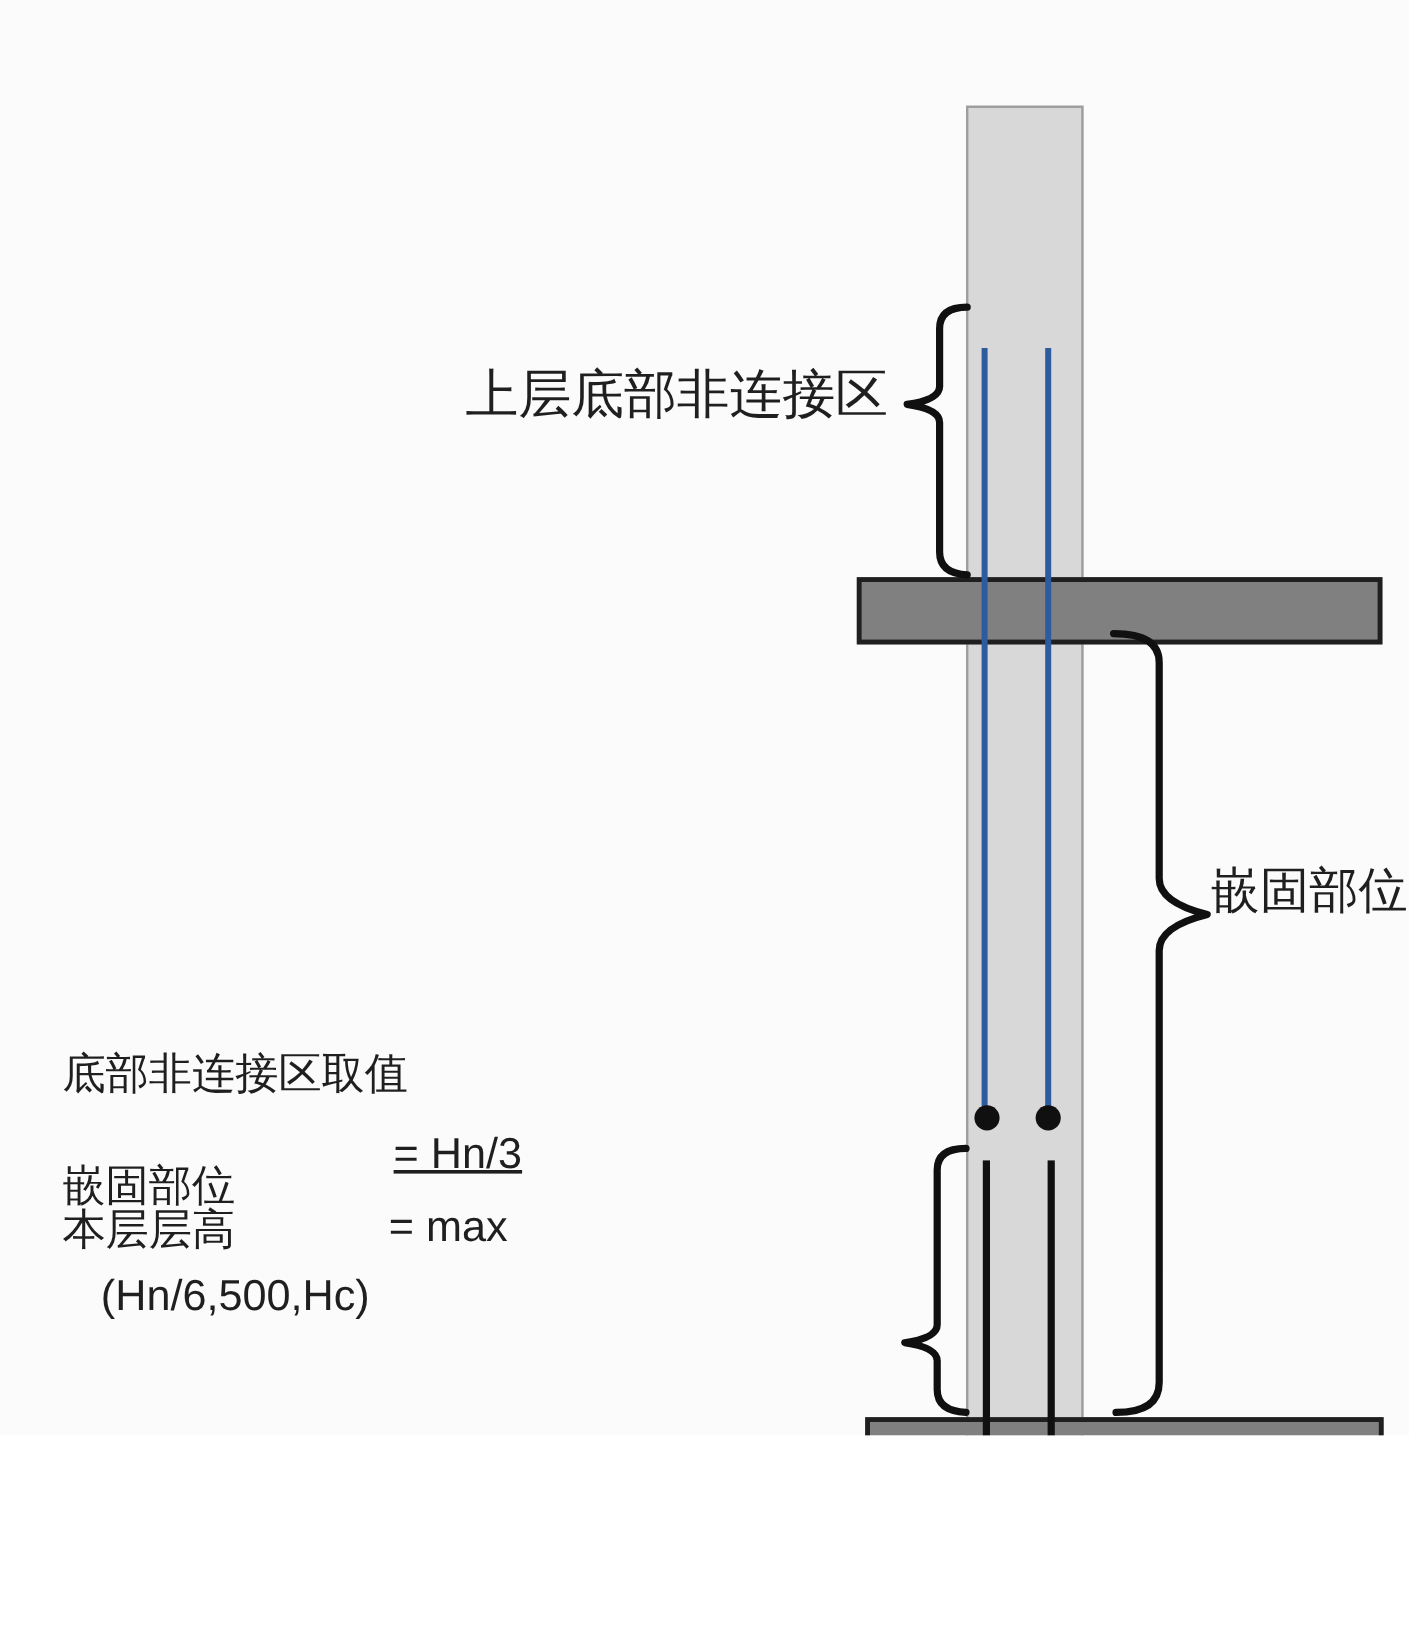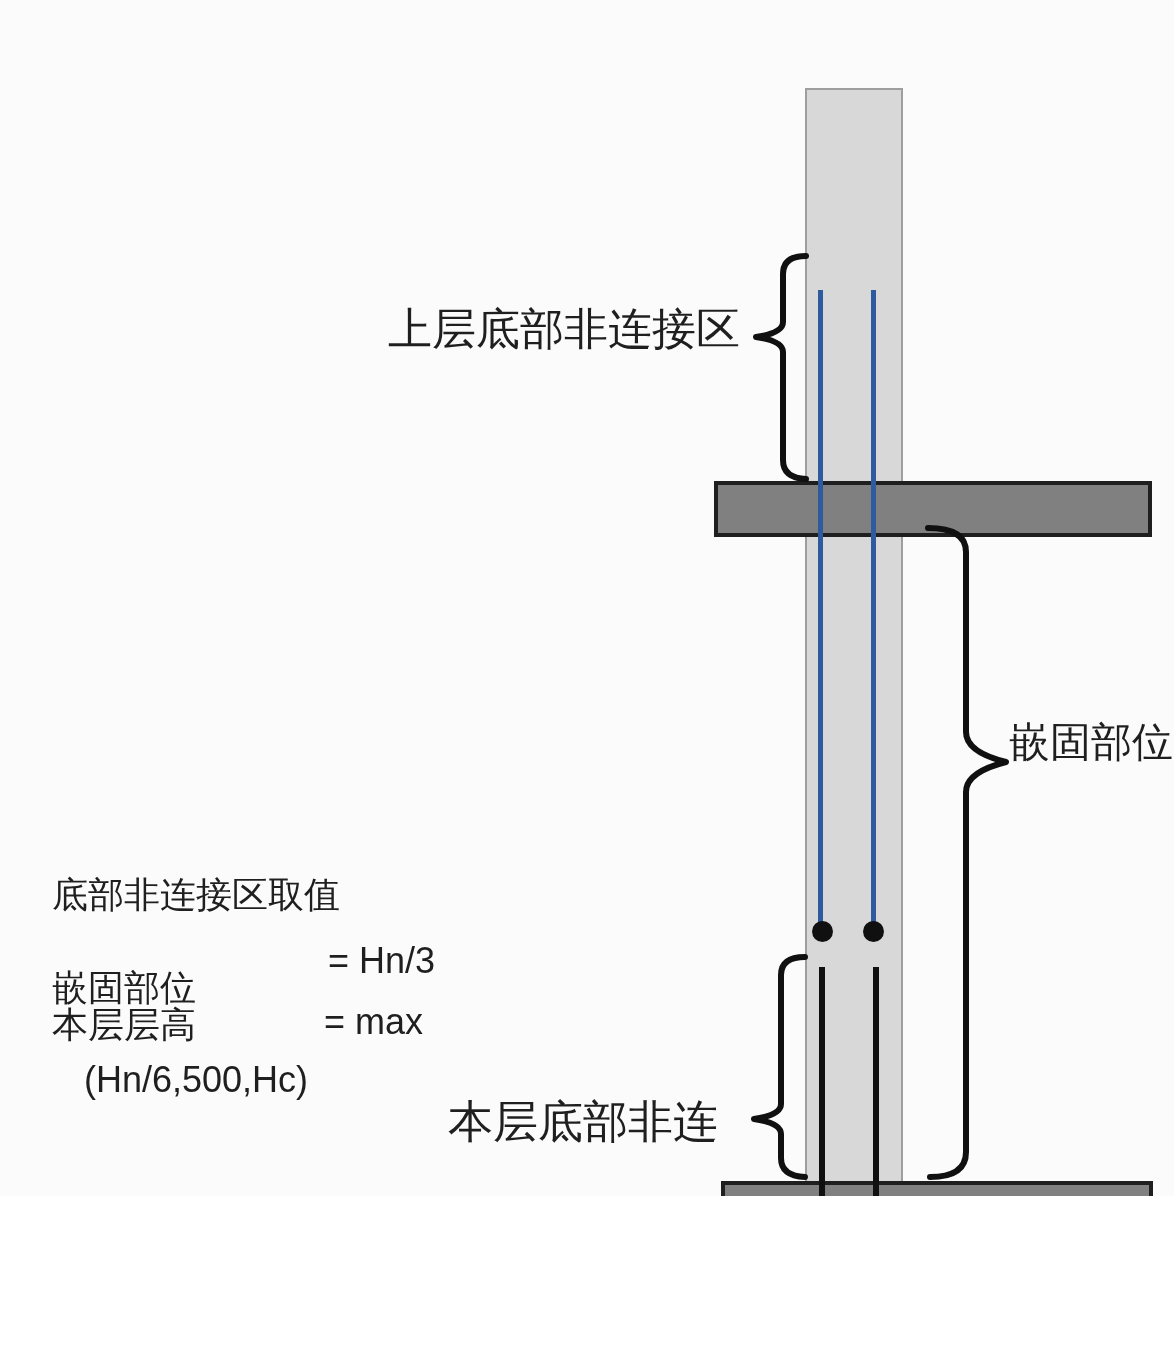--- a/index.html
+++ b/index.html
@@ -81,21 +81,21 @@
     line-height:1.16;
   }
   .lbl-upper-zone{ left:388px; top:303px; font-size:44px; }
   .lbl-story-height{ left:1009px; top:719px; font-size:41px; }
   .lbl-lower-zone{ left:448px; top:1095px; font-size:45px; line-height:53px; }
 
   .formula{ position:absolute; left:0; top:0; }
   .f-line{ position:absolute; font-size:36px; white-space:nowrap; }
   .f-title{ left:52px; top:871px; }
   .f-r1-label{ left:52px; top:940px;margin-top:24px; }
-  .f-r1-value{ left:328px; top:940px; }
+  .f-r1-value{ left:328px; top:940px;text-decoration:underline; }
   .f-r2-label{ left:52px; top:1001px; }
   .f-r2-value{ left:324px; top:1001px; }
   .f-r3{ left:84px; top:1059px;text-align:right; }
 </style>
 </head>
 <body>
 
 <div class="canvas">
 
   <div class="column"></div>
@@ -116,21 +116,20 @@
   <div class="rebar rebar-black r-right"></div>
 
   <div class="dot dot-left"></div>
   <div class="dot dot-right"></div>
 
   <div class="lbl lbl-upper-zone">上层底部非连接区</div>
 
   <div class="lbl lbl-story-height">嵌固部位</div>
 
   <div class="lbl lbl-lower-zone">
-    <div>本层底部非连</div>
   </div>
 
   <div class="formula">
     <div class="f-line f-title">底部非连接区取值</div>
     <div class="f-line f-r1-label">嵌固部位</div>
     <div class="f-line f-r1-value">= Hn/3</div>
     <div class="f-line f-r2-label">本层层高</div>
     <div class="f-line f-r2-value">= max</div>
     <div class="f-line f-r3">(Hn/6,500,Hc)</div>
   </div>

